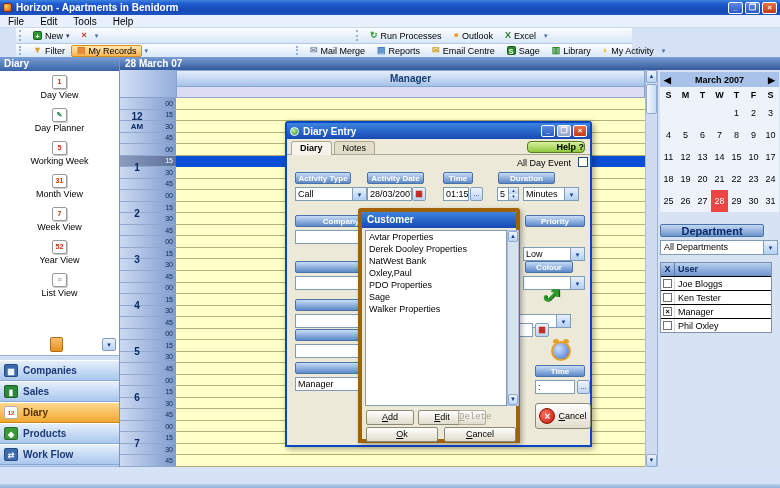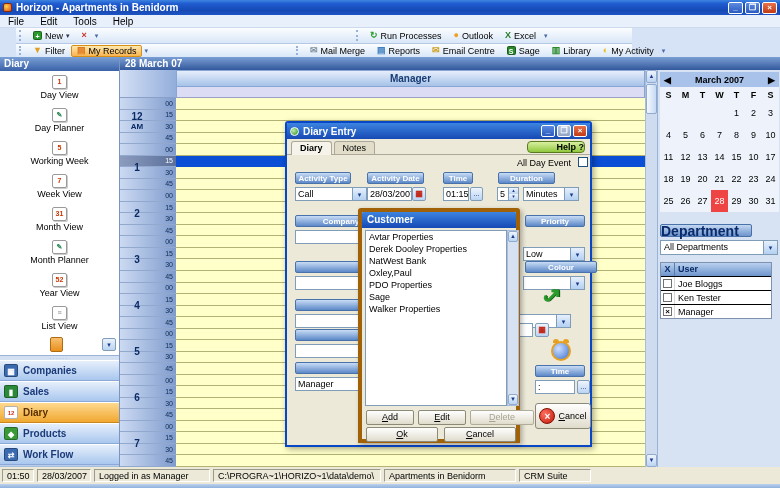--- a/index.html
+++ b/index.html
@@ -96,23 +96,23 @@
 
   
   .rightpanel{position:absolute;left:657px;top:70px;width:123px;height:397px;background:#d7e2f2;border-left:1px solid #9ab2d6}
   .mc-head{position:absolute;left:2px;top:2px;width:119px;height:15px;background:#a8c2ea;
     display:flex;align-items:center;justify-content:space-between;padding:0 4px;font-size:9px;font-weight:bold}
   .mc-arrow{font-size:9px}
   .mc-grid{position:absolute;left:2px;top:17px;width:119px;display:grid;grid-template-columns:repeat(7,1fr);background:#eef3fb}
   .mc-cell{height:22px;display:flex;align-items:center;justify-content:center;font-size:9px}
   .mc-dh{height:15px;font-weight:bold}
   .mc-sel{background:#ef4444;color:#fff}
-  .dep-pill{position:absolute;left:2px;top:154px;width:92px;height:13px;border-radius:2px;
+  .dep-pill{position:absolute;left:2px;top:154px;width:104px;height:13px;border-radius:2px;
     background:linear-gradient(180deg,#c3d7f2,#6d94cc);border:1px solid #4a72aa;color:#0a2a6a;
-    font-size:14px;font-weight:bold;text-align:left;line-height:12px}
+    font-size:11px;font-weight:bold;text-align:center;line-height:12px}
   .combo{position:absolute;display:flex;border:1px solid #7f9db9;background:#fff;height:15px}
   .combo .cval{flex:1;font-size:9px;line-height:13px;padding-left:3px;overflow:hidden;white-space:nowrap}
   .ddbtn{width:14px;background:linear-gradient(#e6f0fc,#b4d0f2);border-left:1px solid #7f9db9;
     font-size:7px;color:#1a3c8c;text-align:center;line-height:13px}
   #dep-combo{left:2px;top:170px;width:118px}
   .user-tab{position:absolute;left:2px;top:192px;width:112px;border:1px solid #8090b0;background:#fff}
   .user-hd{display:flex;height:13px;background:linear-gradient(180deg,#b9d0ee,#6d94cc);
     color:#0a2a66;font-weight:bold;font-size:9px}
   .uh-x{width:14px;border-right:1px solid #5a7aa8;text-align:center;line-height:13px}
   .uh-n{flex:1;padding-left:3px;line-height:13px}
@@ -287,30 +287,26 @@
         </div>
         <div class="sbv">
           <span class="sbv-icon" style="color: rgb(46, 139, 87);">✎</span>
           <div class="sbv-label">Day Planner</div>
         </div>
         <div class="sbv">
           <span class="sbv-icon" style="color: rgb(204, 51, 0);">5</span>
           <div class="sbv-label">Working Week</div>
         </div>
         <div class="sbv">
+          <span class="sbv-icon" style="color: rgb(204, 51, 0);">31</span>
+          <div class="sbv-label">Month View</div>
+        </div>
+        <div class="sbv">
           <span class="sbv-icon" style="color: rgb(204, 51, 0);">7</span>
           <div class="sbv-label">Week View</div>
-        </div>
-        <div class="sbv">
-          <span class="sbv-icon" style="color: rgb(204, 51, 0);">31</span>
-          <div class="sbv-label">Month View</div>
-        </div>
-        <div class="sbv">
-          <span class="sbv-icon" style="color: rgb(46, 139, 87);">✎</span>
-          <div class="sbv-label">Month Planner</div>
         </div>
         <div class="sbv">
           <span class="sbv-icon" style="color: rgb(204, 51, 0);">52</span>
           <div class="sbv-label">Year View</div>
         </div>
         <div class="sbv">
           <span class="sbv-icon" style="color: rgb(136, 136, 136);">≡</span>
           <div class="sbv-label">List View</div>
         </div>
       </div>
@@ -586,32 +582,30 @@
               <span class="ucb"></span>
             </span>
             <span class="uname">Ken Tester</span>
           </div>
           <div class="urow">
             <span class="ucbwrap">
               <span class="ucb">×</span>
             </span>
             <span class="uname">Manager</span>
           </div>
+          <div class="urow">
+            <span class="ucbwrap">
+              <span class="ucb"></span>
+            </span>
+            <span class="uname">Phil Oxley</span>
+          </div>
         </div>
     </div>
   </div>
 
-  <div class="statusbar">
-    <span class="scell sc0">01:50</span>
-    <span class="scell sc1">28/03/2007</span>
-    <span class="scell sc2">Logged in as Manager</span>
-    <span class="scell sc3">C:\PROGRA~1\HORIZO~1\data\demo\</span>
-    <span class="scell sc4">Apartments in Benidorm</span>
-    <span class="scell sc5">CRM Suite</span>
-  </div>
   <div class="bottomstrip"></div>
 
   <div class="dialog">
     <div class="dlg-title">
       <span class="dlg-icon"></span>
       <span>Diary Entry</span>
       <span class="dlg-btns">
         <span class="wbtn">_</span>
         <span class="wbtn dis">❐</span>
         <span class="wbtn close">×</span>
@@ -660,21 +654,21 @@
       <div class="sqbtn" style="left:102px;top:59px;width:32px;font-size:9px;line-height:12px">Go to</div>
       <div class="fld" style="left:8px;top:75px;width:120px"></div>
       <div class="pill" style="left:238px;top:60px;width:60px">Priority</div>
       <div class="fld" style="left:236px;top:92px;width:62px">
         <span class="fval">Low</span>
         <span class="ddbtn">▾</span>
       </div>
 
       <div class="pill" style="left:8px;top:106px;width:225px">Subject</div>
       <div class="fld" style="left:8px;top:121px;width:225px"></div>
-      <div class="pill" style="left:238px;top:106px;width:72px">Colour</div>
+      <div class="pill" style="left:238px;top:106px;width:48px">Colour</div>
       <div class="fld" style="left:236px;top:121px;width:62px">
         <span class="fval"></span>
         <span class="ddbtn" style="border-left:1px solid #7f9db9">▾</span>
       </div>
 
       <div class="pill" style="left:8px;top:144px;width:188px">Work Flow</div>
       <div class="fld" style="left:8px;top:159px;width:276px">
         <span class="fval"></span>
         <span class="ddbtn">▾</span>
       </div>
@@ -715,19 +709,19 @@
         <div class="citem">Sage</div>
         <div class="citem">Walker Properties</div>
       </div>
     <div class="pop-scroll">
       <span class="varrow" style="top:0">▲</span>
       <span class="varrow" style="bottom:0;top:auto">▼</span>
     </div>
     <div id="popup-btns">
         <div class="pbtn accel" style="left: 4px; top: 198px; width: 48px;">Add</div>
         <div class="pbtn accel" style="left: 56px; top: 198px; width: 48px;">Edit</div>
-        <div class="pbtn accel disabled" style="left: 108px; top: 198px; width: 64px;">Delete</div>
+        <div class="pbtn accel disabled" style="left: 96px; top: 198px; width: 28px; font-family: Liberation Mono, monospace;">Delete</div>
         <div class="pbtn accel" style="left: 4px; top: 215px; width: 72px;">Ok</div>
         <div class="pbtn accel" style="left: 82px; top: 215px; width: 72px;">Cancel</div>
       </div>
   </div>
 
 </div>
 
 </body></html>

